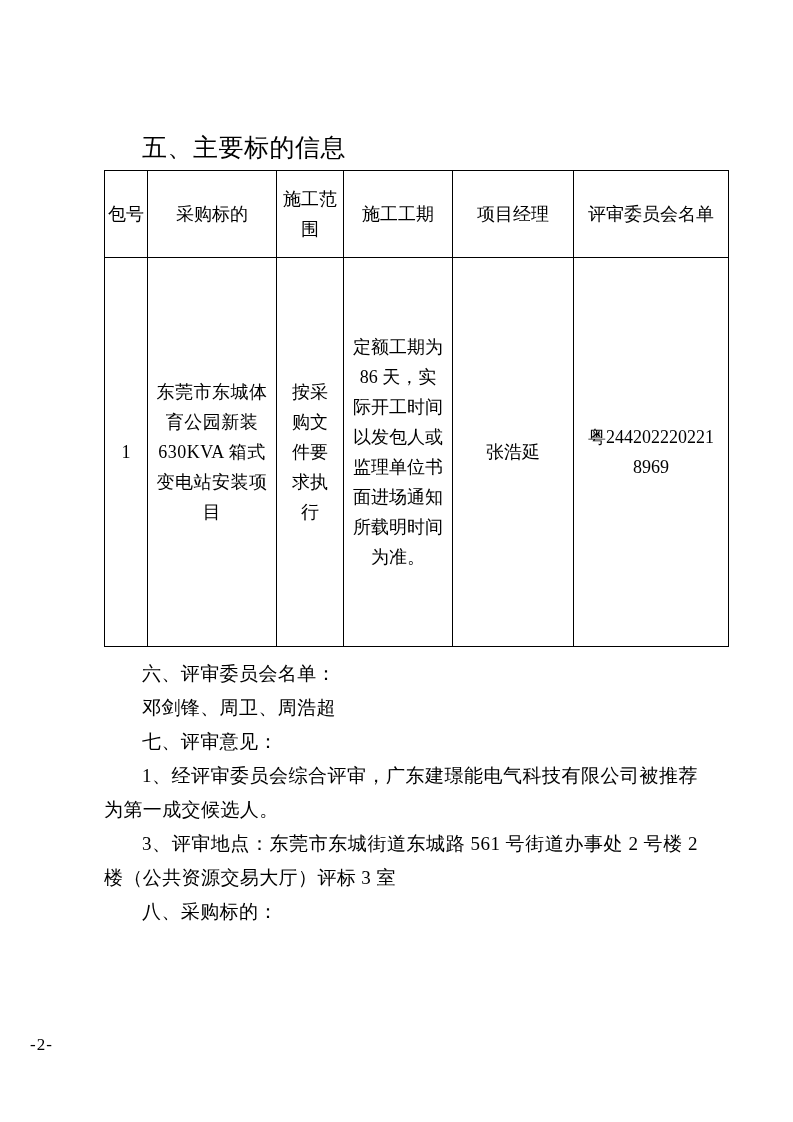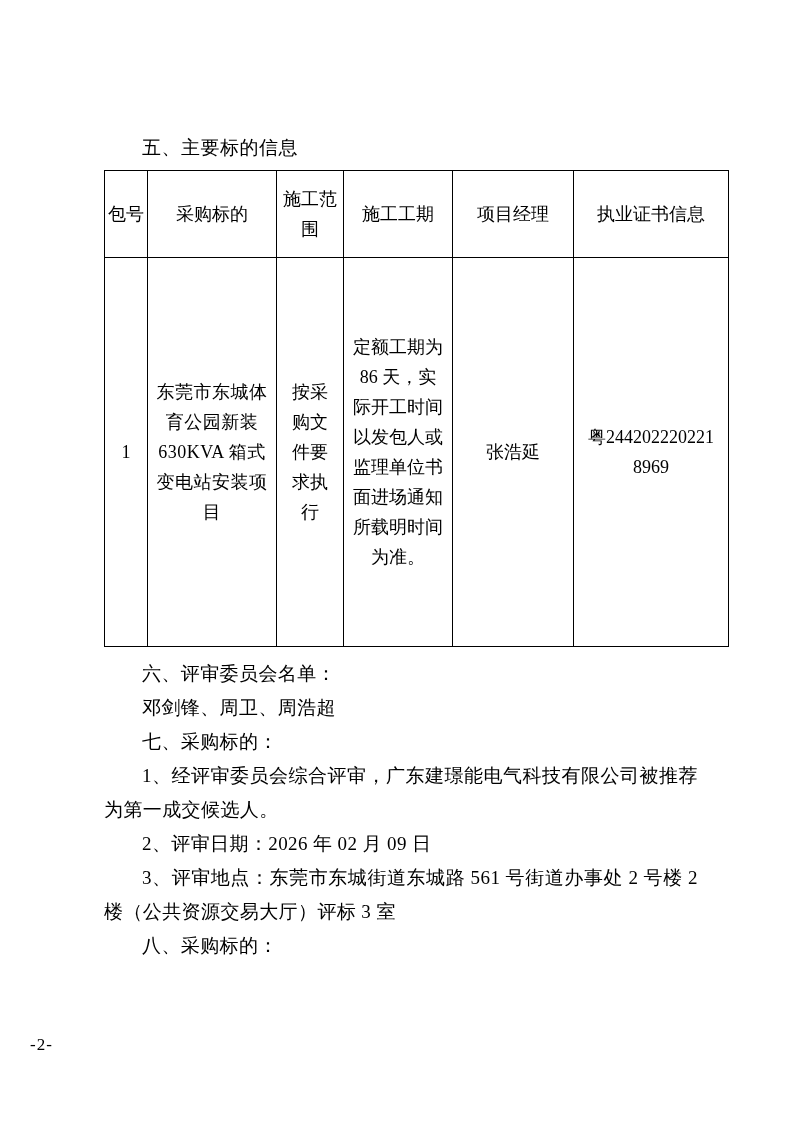--- a/index.html
+++ b/index.html
@@ -21,21 +21,21 @@
     width: 793px;
     height: 1122px;
   }
   .content {
     position: absolute;
     left: 104px;
     top: 132px;
     width: 594px;
   }
   .section-heading {
-    font-size: 19px;
+    font-size: 25px;
     line-height: 32px;
     letter-spacing: 0.5px;
     margin-left: 38px;
     margin-bottom: 6px;
     white-space: nowrap;
   }
   table.bid-table {
     border-collapse: collapse;
     width: 594px;
     table-layout: fixed;
@@ -100,21 +100,21 @@
     <div class="section-heading">五、主要标的信息</div>
 
     <table class="bid-table">
       <thead>
         <tr>
           <th class="hdr col-no">包号</th>
           <th class="hdr col-target">采购标的</th>
           <th class="hdr col-scope">施工范围</th>
           <th class="hdr col-period">施工工期</th>
           <th class="hdr col-manager">项目经理</th>
-          <th class="hdr col-cert">执业证书信息</th>
+          <th class="hdr col-cert">评审委员会名单</th>
         </tr>
       </thead>
       <tbody>
         <tr>
           <td class="body-cell col-no">1</td>
           <td class="body-cell col-target">
             <span class="cell-text narrow-text">东莞市东城体育公园新装 630KVA 箱式变电站安装项目</span>
           </td>
           <td class="body-cell col-scope">
             <span class="cell-text">按采购文件要求执行</span>
@@ -125,23 +125,22 @@
           <td class="body-cell col-manager">张浩延</td>
           <td class="body-cell col-cert">
             <span class="cell-text">粤244202220221 8969</span>
           </td>
         </tr>
       </tbody>
     </table>
 
     <div class="para indent after-table">六、评审委员会名单：</div>
     <div class="para indent">邓剑锋、周卫、周浩超</div>
-    <div class="para indent">七、采购标的：</div>
+    <div class="para indent">七、评审意见：</div>
     <div class="para indent">1、经评审委员会综合评审，广东建璟能电气科技有限公司被推荐为第一成交候选人。</div>
-    <div class="para indent">2、评审日期：2026 年 02 月 09 日</div>
     <div class="para indent">3、评审地点：东莞市东城街道东城路 561 号街道办事处 2 号楼 2 楼（公共资源交易大厅）评标 3 室</div>
     <div class="para indent">八、采购标的：</div>
 
   </div>
 
   <div class="page-number">-2-</div>
 
 </div>
 
 </body></html>

